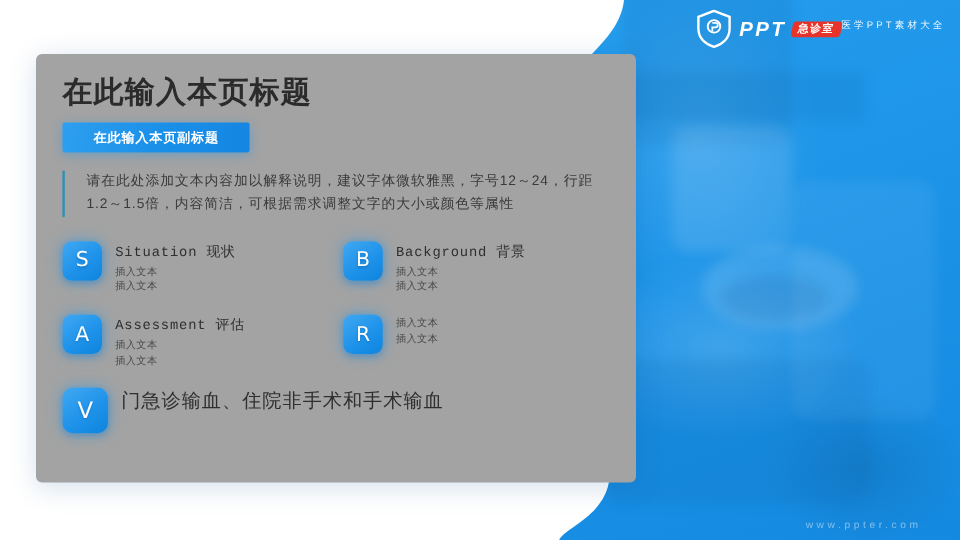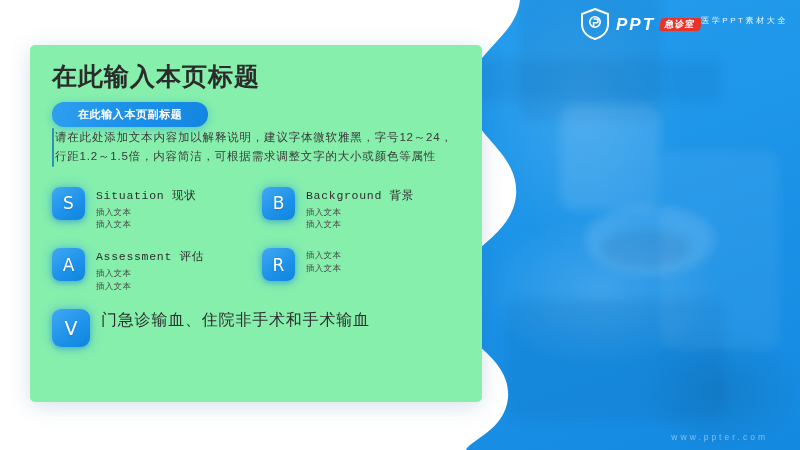--- a/index.html
+++ b/index.html
@@ -69,51 +69,51 @@
   .watermark {
     position: absolute; right: 32px; bottom: 8px;
     color: rgba(255,255,255,.45);
     font-size: 8.5px; letter-spacing: 3px;
   }
 
   
   .card {
     position: absolute;
     left: 30px; top: 45px;
-    width: 452px; height: 357px;
-    background: #86efac;
+    width: 500px; height: 357px;
+    background: #a3a3a3;
     border-radius: 5px;
     box-shadow: 0 4px 22px rgba(25,90,150,.18);
     padding: 18px 22px 4px 22px;
   }
 
   .title {
     font-family: "DejaVu Sans", sans-serif;
     font-size: 25px; font-weight: bold;
     color: #2b2b2b;
     letter-spacing: 1px;
     line-height: 1.1;
   }
 
   .subtitle-pill {
     display: inline-block;
     margin-top: 11px;
     padding: 5px 26px;
-    border-radius: 12px;
+    border-radius: 2px;
     background: linear-gradient(100deg, #2e9ff0 0%, #1a8fe8 55%, #1486e2 100%);
     color: #ffffff;
     font-size: 11px; font-weight: bold;
     letter-spacing: .6px;
     box-shadow: 0 2px 9px rgba(30,150,235,.45);
   }
 
   .para-block {
-    margin-top: 1px;
+    margin-top: 15px;
     display: flex;
-    gap: 1px;
+    gap: 18px;
   }
   .para-bar {
     width: 2px;
     background: #2f8fb5;
     flex: 0 0 2px;
     border-radius: 1px;
   }
   .para-text {
     font-size: 11.5px;
     color: #3a3a3a;

